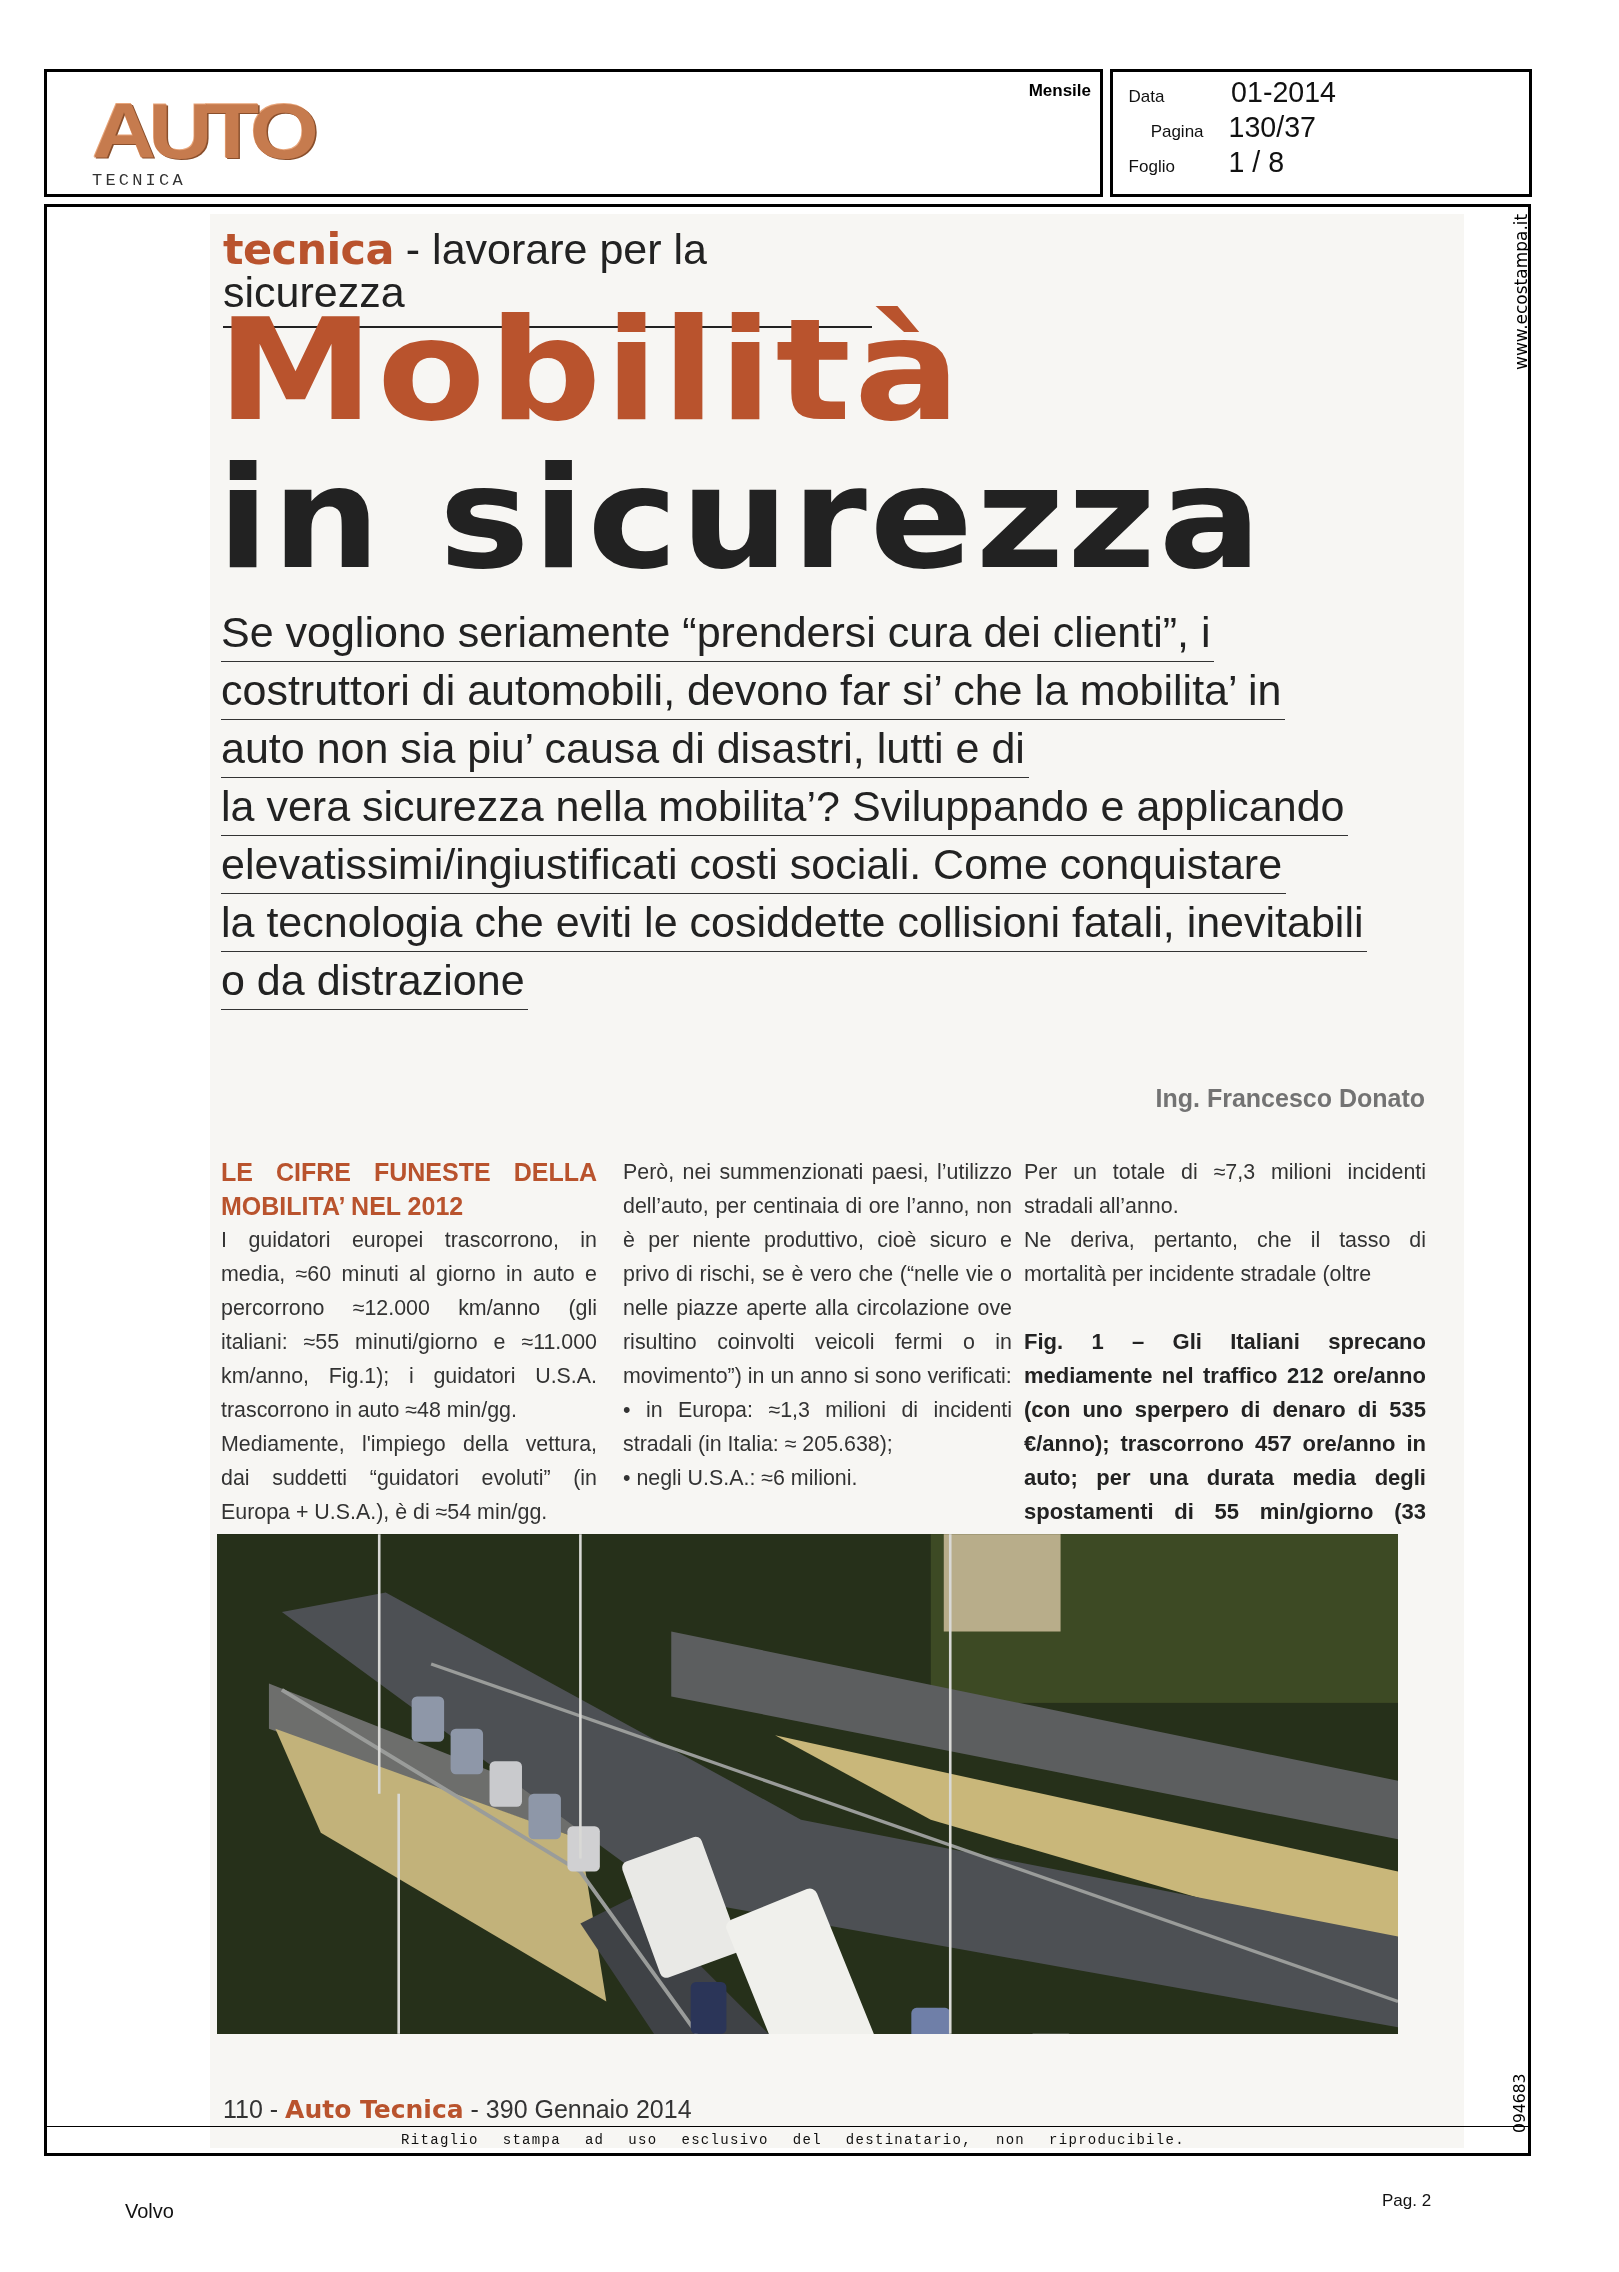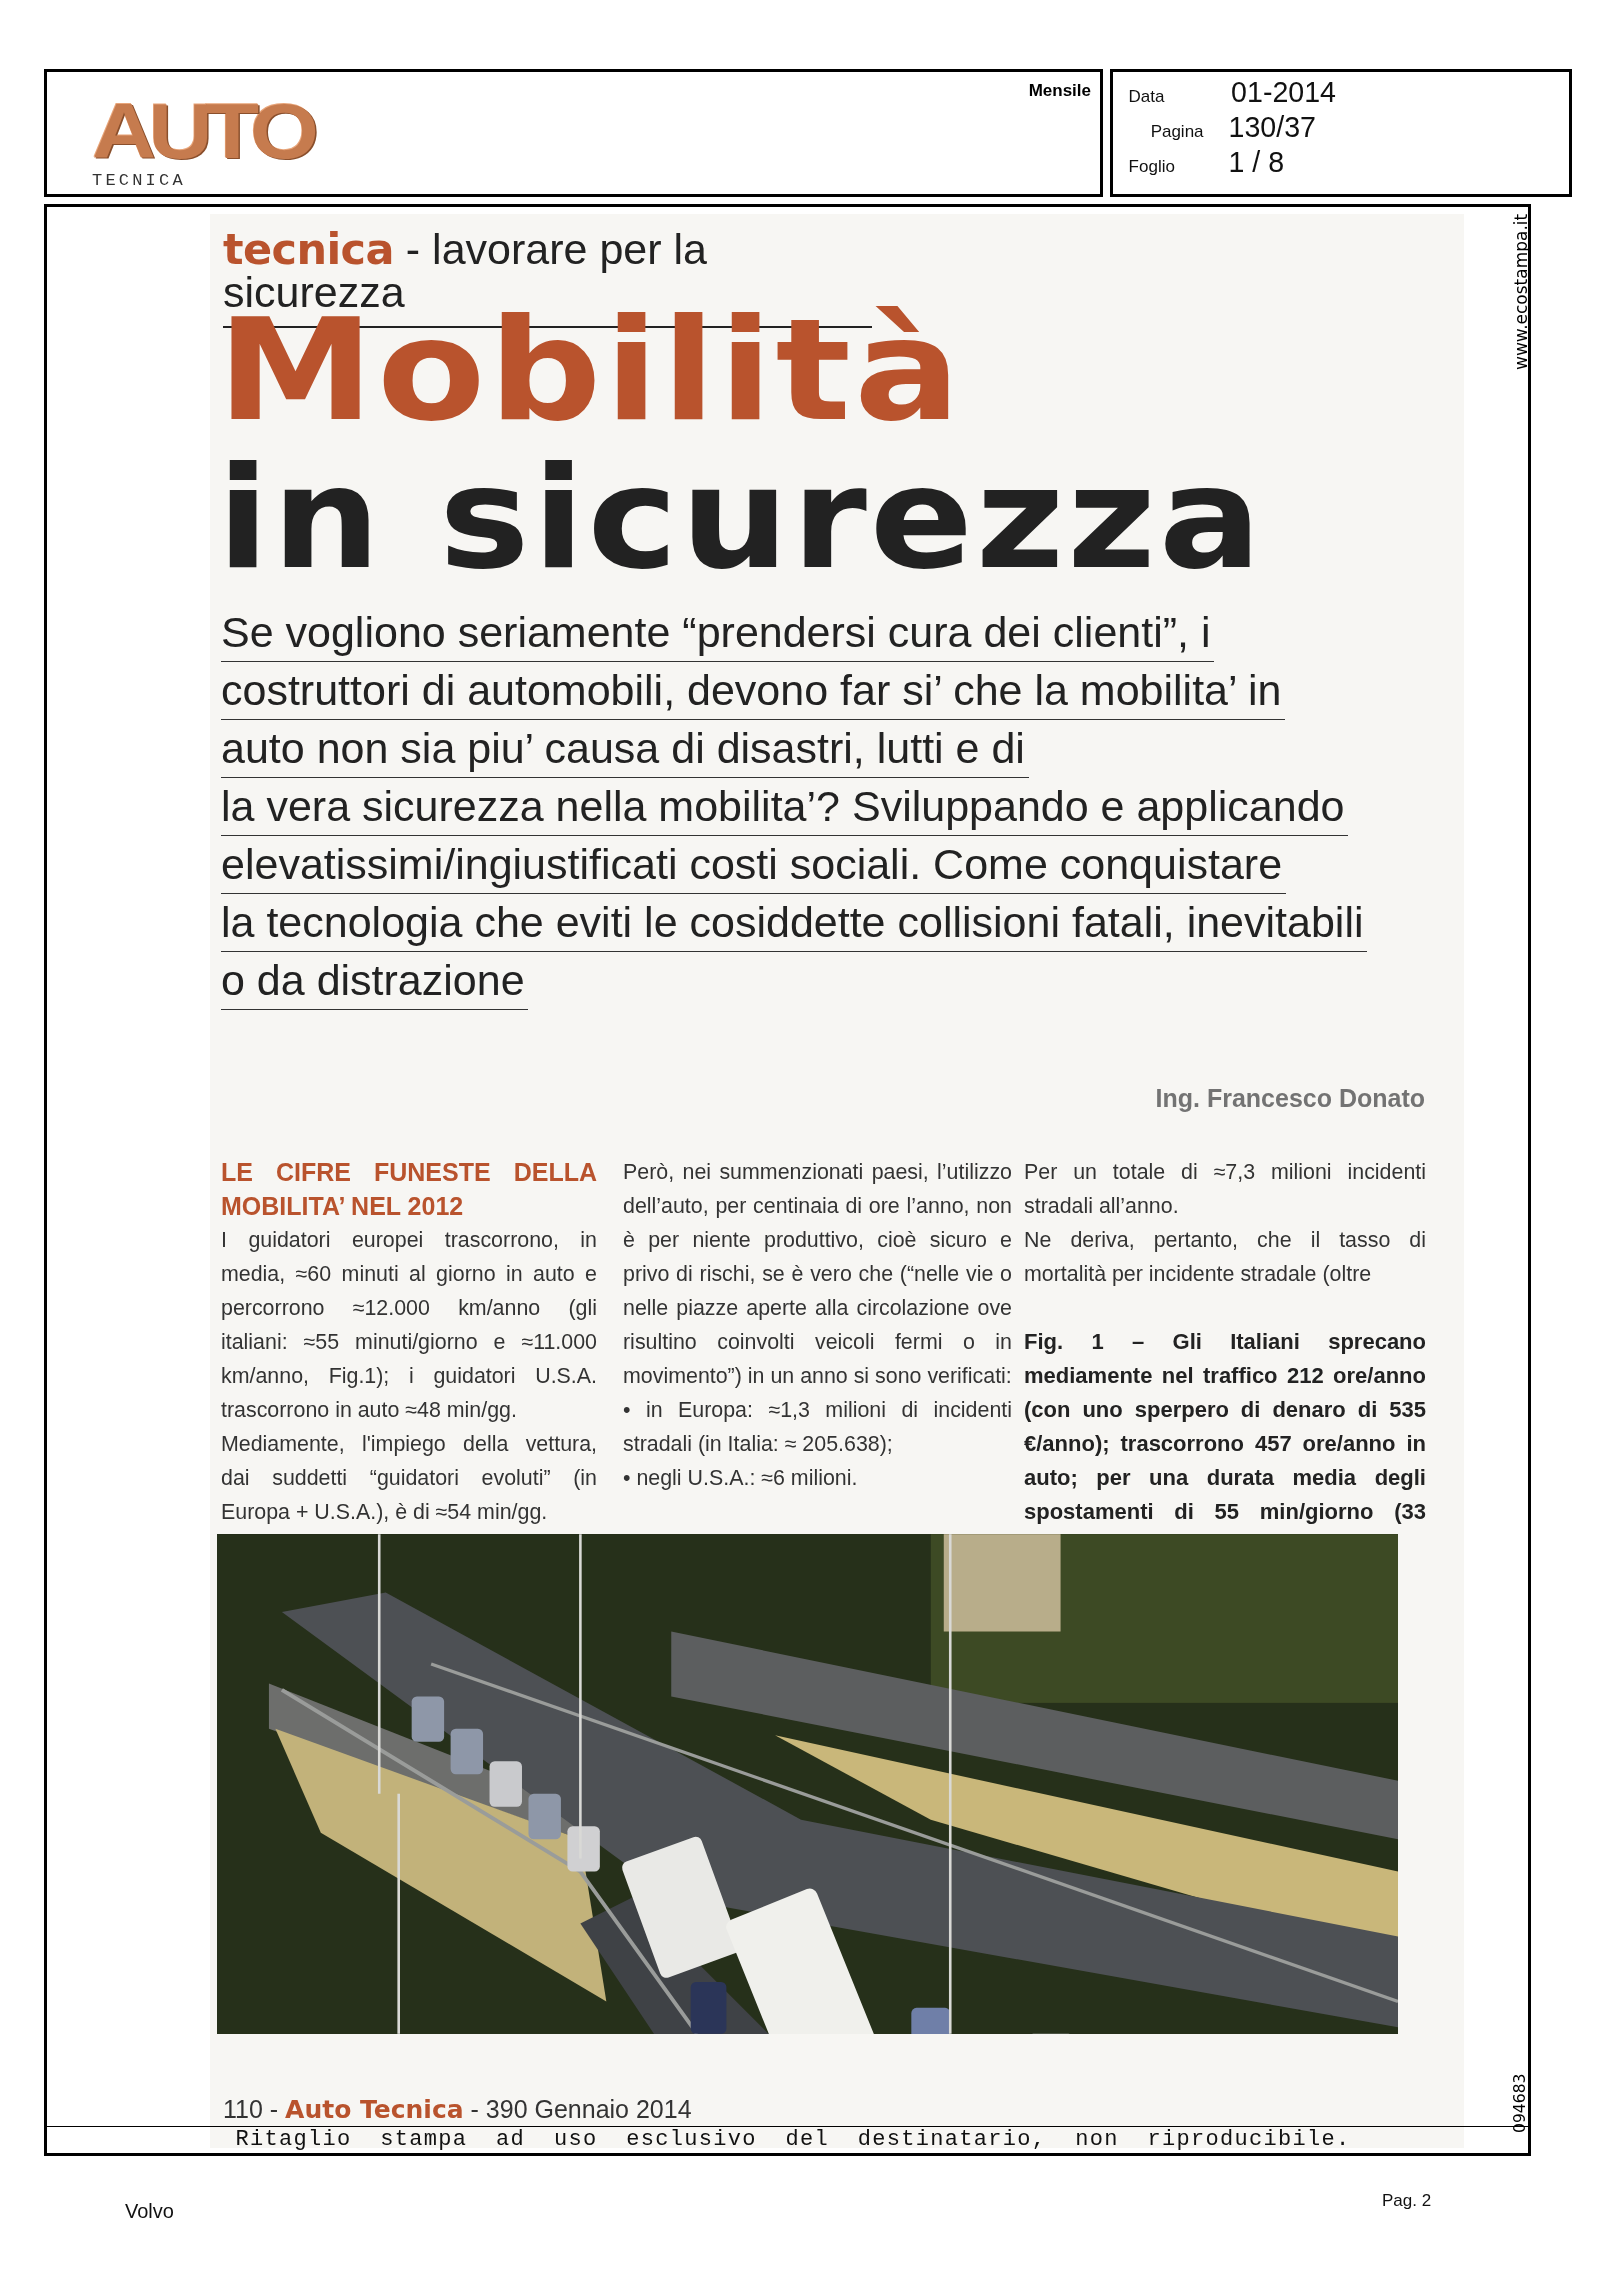--- a/index.html
+++ b/index.html
@@ -7,21 +7,21 @@
     width:1620px; height:2273px; background:#ffffff; position:relative;
     font-family:"Liberation Sans", sans-serif; color:#111;
     overflow:hidden;
   }
   
   .hdr-left {
     position:absolute; left:44px; top:69px; width:1059px; height:128px;
     border:3.2px solid #000; box-sizing:border-box; background:#fff;
   }
   .hdr-right {
-    position:absolute; left:1110px; top:69px; width:462px; height:128px;
+    position:absolute; left:1110px; top:69px; width:422px; height:128px;
     border:3.2px solid #000; box-sizing:border-box; background:#fff;
   }
   .logo { position:absolute; left:45px; top:21px; }
   .logo-auto {
     font-family:"Liberation Sans", sans-serif; font-weight:900; font-size:77px;
     color:#c67b4e; letter-spacing:-6.5px; line-height:1;
     text-shadow: 1.3px 1.3px 0 #8a4f2c, -0.6px -0.6px 0 #e8a57a;
     transform:scaleX(1.15); transform-origin:left; display:block;
   }
   .logo-tecnica {
@@ -51,21 +51,21 @@
     text-align:right;
   }
   .side-code {
     position:absolute; left:1511px; top:2049px; height:84px; width:26px;
     writing-mode:vertical-rl; transform:rotate(180deg);
     font-family:"DejaVu Sans", sans-serif; font-size:15.6px; color:#000;
   }
   .footer-strip {
     position:absolute; left:44px; top:2126px; width:1487px; height:30px;
     border-top:1.9px solid #000; box-sizing:border-box;
-    font-family:"Liberation Mono", monospace; font-size:22px;
+    font-family:"Liberation Mono", monospace; font-size:14px;
     text-align:center; line-height:26px; letter-spacing:1.3px; word-spacing:14.3px;padding-left:11px;
   }
   .bottom-left {
     position:absolute; left:125px; top:2200px;
     font-family:"Liberation Sans", sans-serif; font-size:20px;
   }
   .bottom-right {
     position:absolute; left:1382px; top:2191px;
     font-family:"Liberation Sans", sans-serif; font-size:17px;
   }

